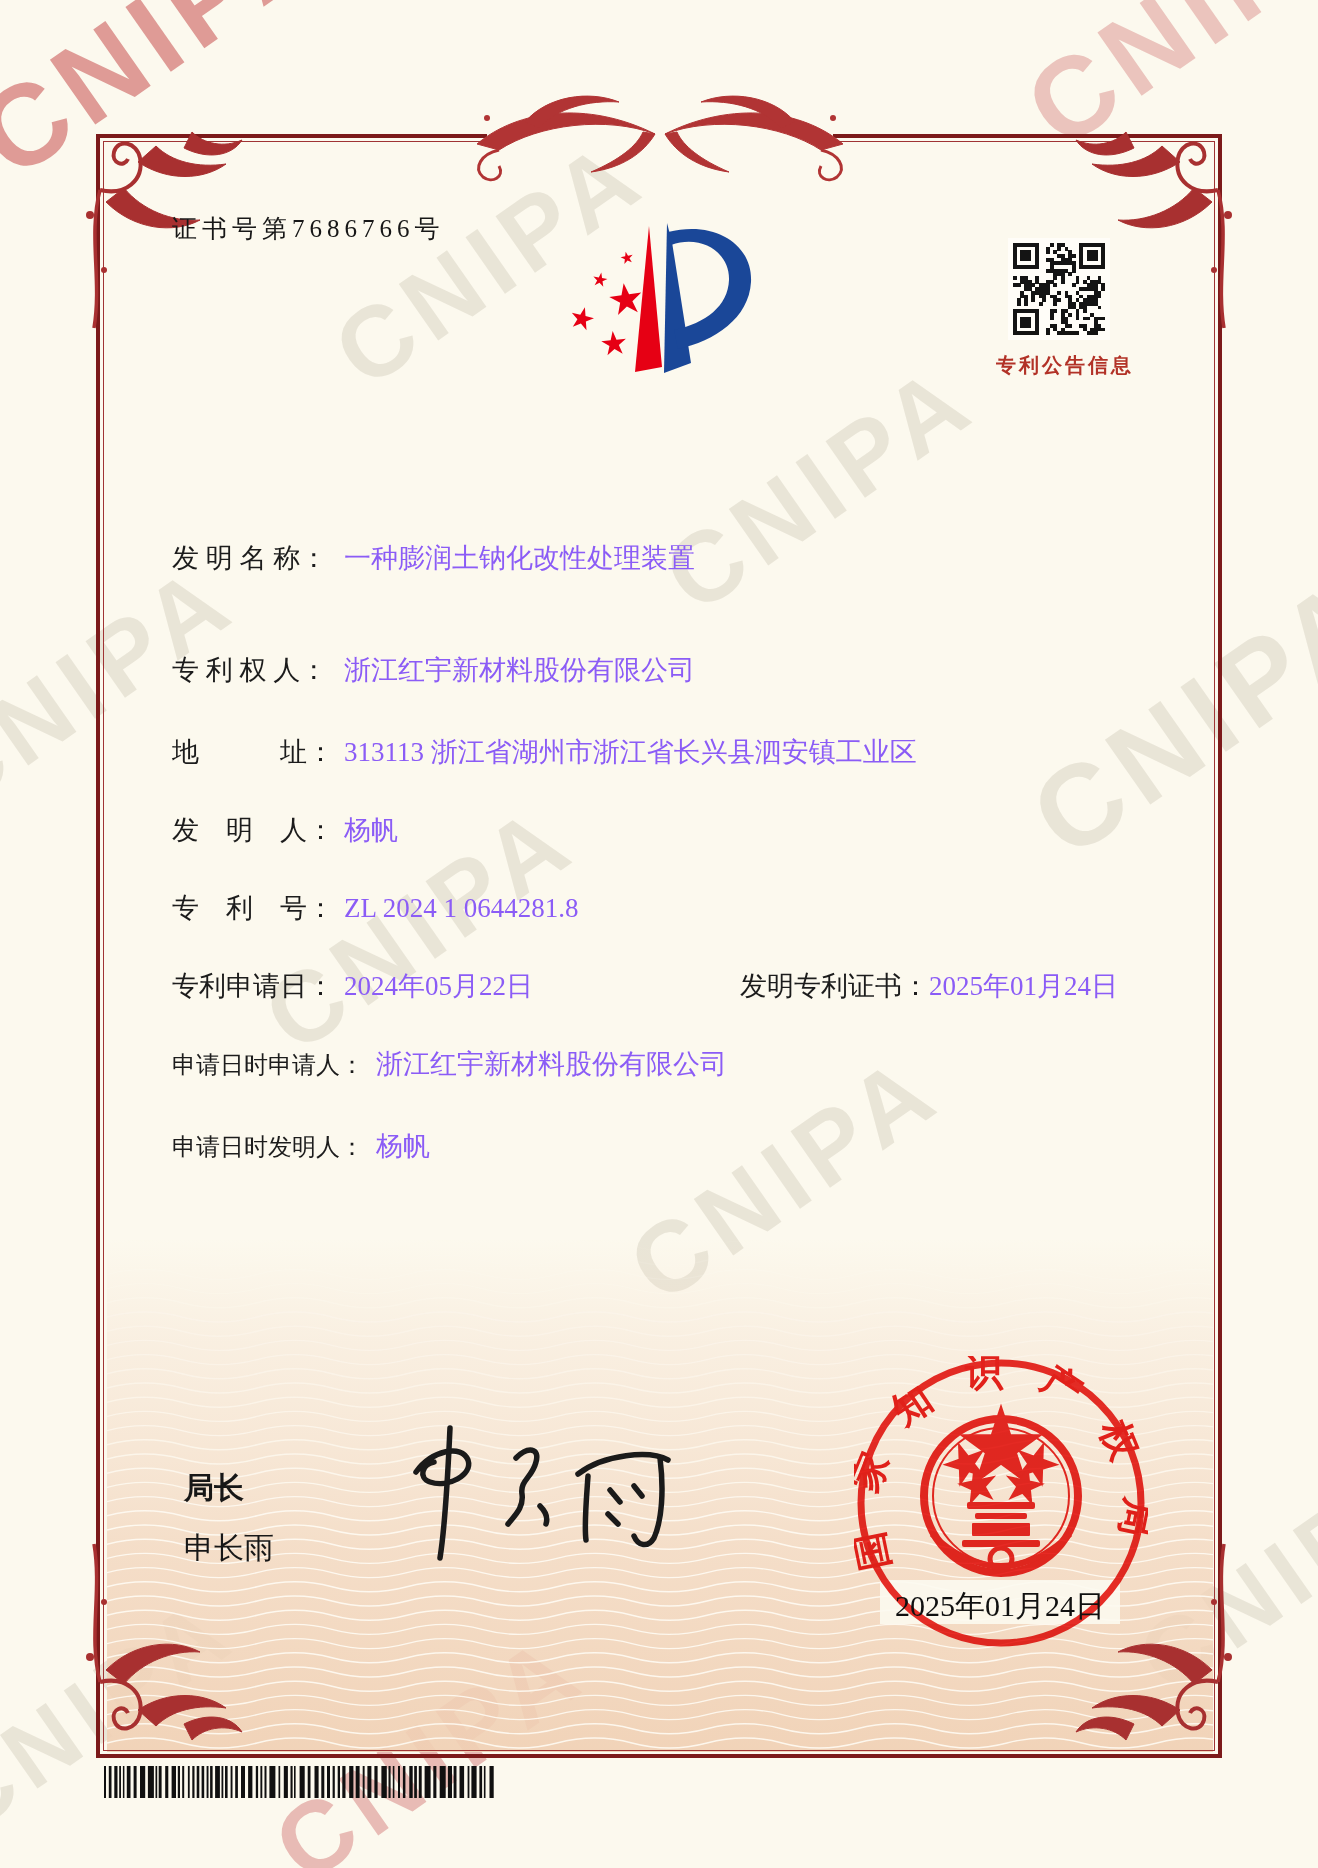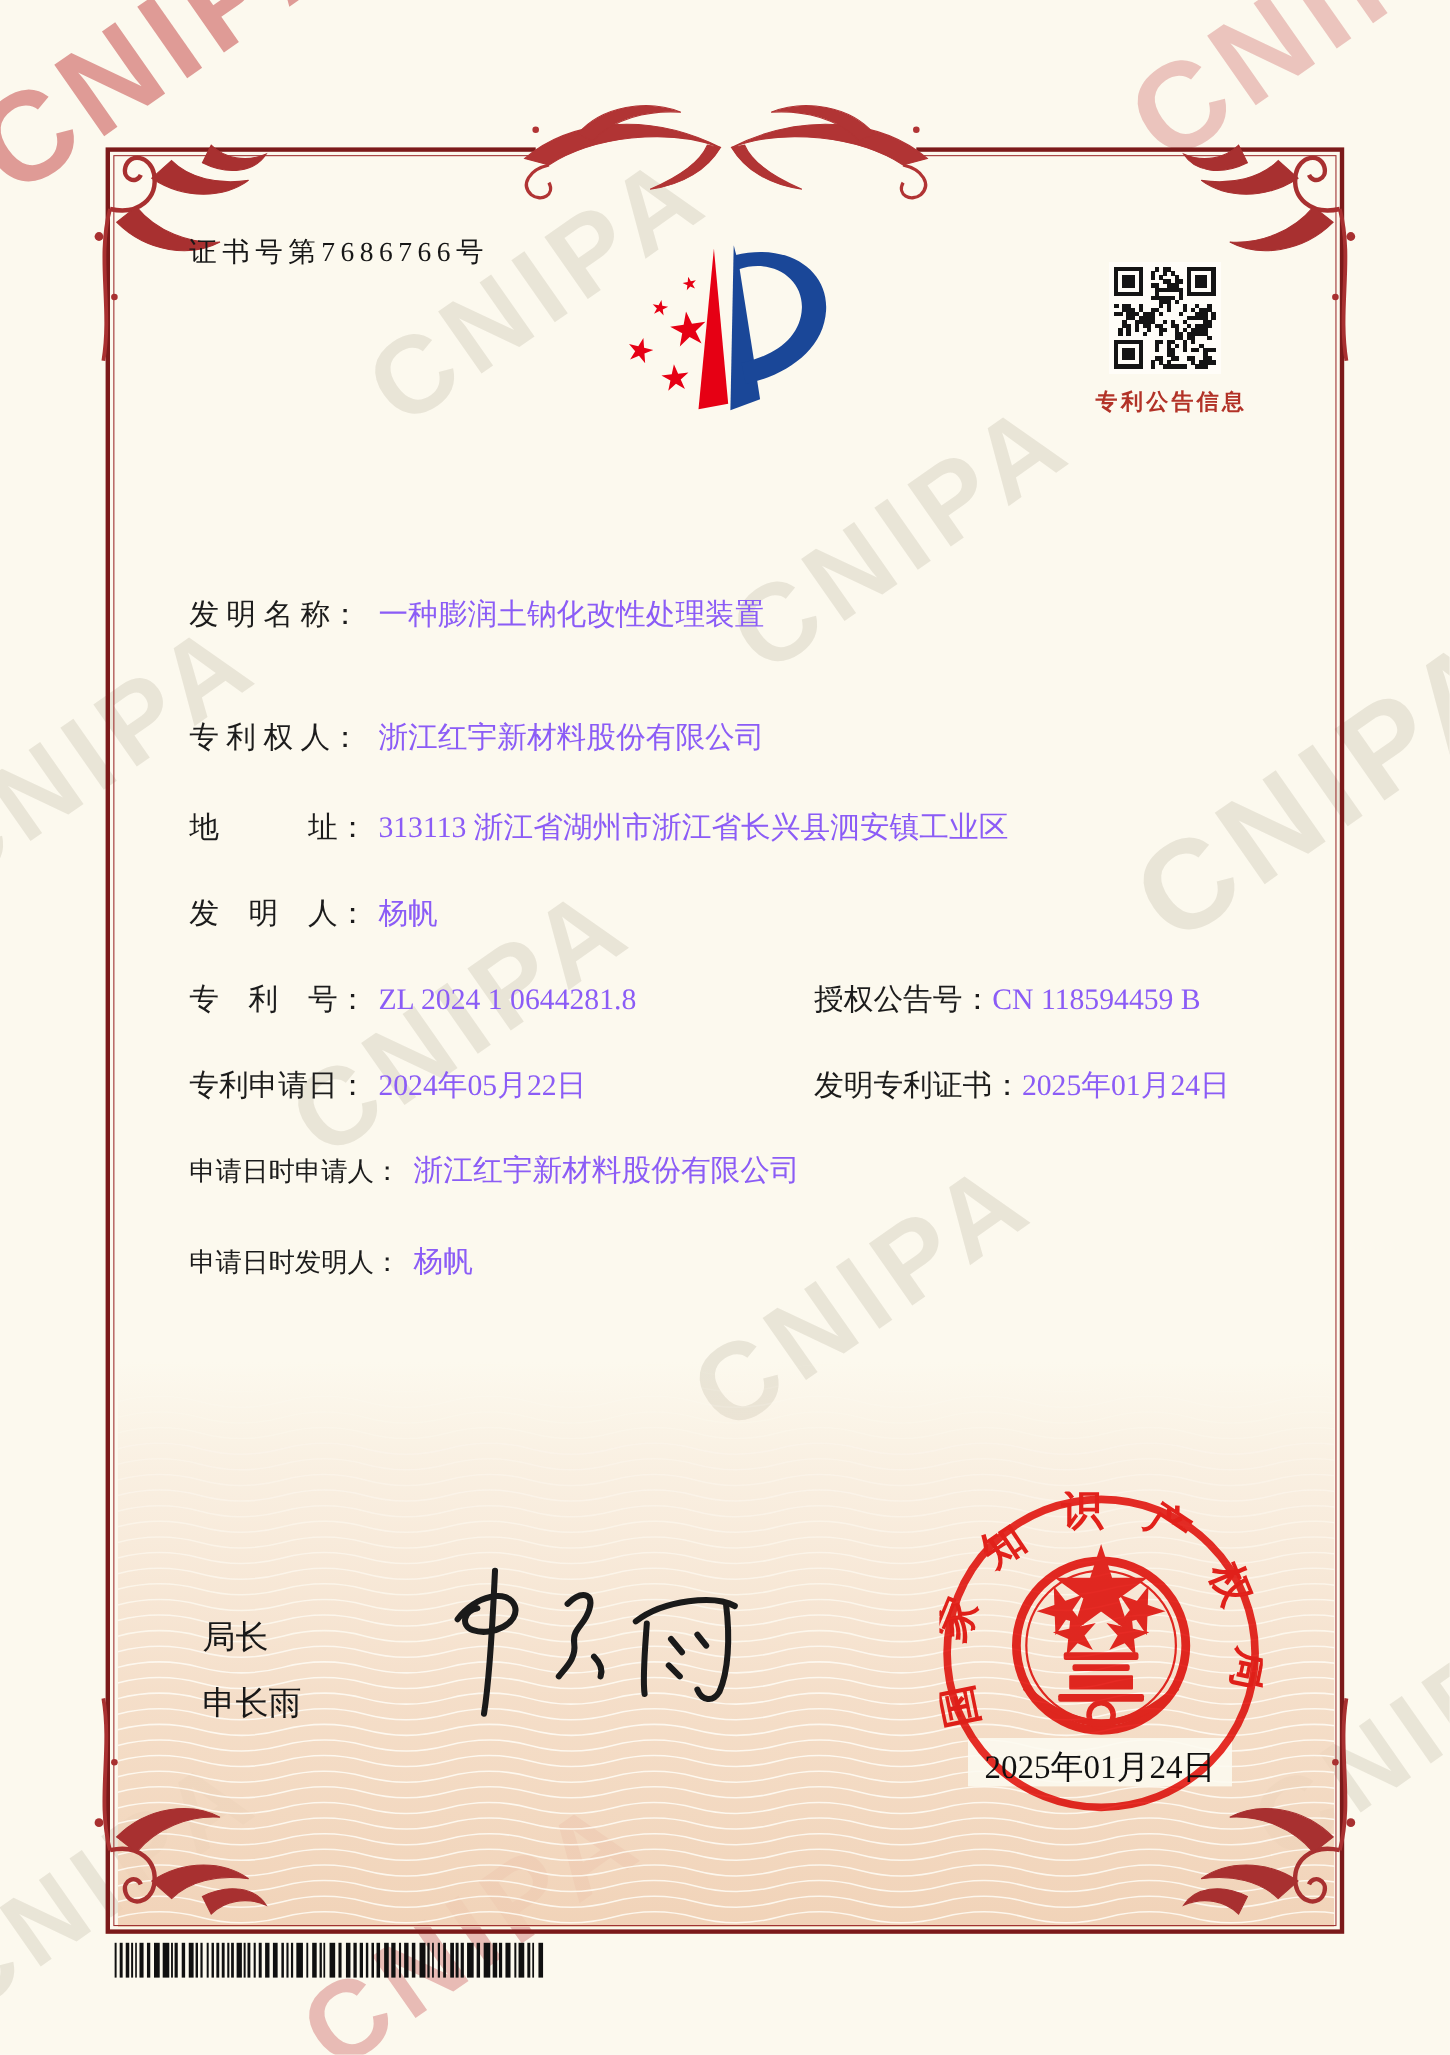--- a/index.html
+++ b/index.html
@@ -42,21 +42,21 @@
   #row1{top:540px;} #row2{top:652px;} #row3{top:734px;} #row4{top:812px;}
   #row5{top:890px;} #row6{top:968px;} #row7{top:1046px;} #row8{top:1128px;}
 
   
   #legal{position:absolute;left:148px;top:1262px;width:1046px;font-size:25px;line-height:43px;z-index:5;}
   #legal p{margin:0;}
   #legal p.first{text-indent:2em;}
 
   
   #director-title{position:absolute;left:184px;top:1468px;font-family:"Liberation Sans","DejaVu Sans",sans-serif;
-      font-size:30px;font-weight:400;z-index:5;}
+      font-size:30px;font-weight:700;z-index:5;}
   #director-name{position:absolute;left:184px;top:1528px;font-family:"Liberation Sans","DejaVu Sans",sans-serif;
       font-size:30px;font-weight:500;z-index:5;}
   #signature{position:absolute;left:388px;top:1420px;z-index:6;}
 
   
   #date-band{position:absolute;left:880px;top:1580px;width:240px;height:44px;background:rgba(252,249,240,0.9);z-index:5;}
   #seal{position:absolute;left:854px;top:1356px;z-index:6;mix-blend-mode:multiply;}
   #seal-date{position:absolute;left:885px;top:1586px;width:230px;text-align:center;font-size:30px;
       color:#101010;z-index:7;}
 
@@ -404,23 +404,20 @@
     <span class="lbl" style="width:172px;">专 利 权 人：</span><span class="val">浙江红宇新材料股份有限公司</span>
   </div>
   <div class="row" id="row3">
     <span class="lbl" style="width:172px;">地　　　址：</span><span class="val">313113 浙江省湖州市浙江省长兴县泗安镇工业区</span>
   </div>
   <div class="row" id="row4">
     <span class="lbl" style="width:172px;">发　明　人：</span><span class="val">杨帆</span>
   </div>
   <div class="row" id="row5">
     <span class="lbl" style="width:172px;">专　利　号：</span><span class="val">ZL 2024 1 0644281.8</span>
-    <span class="rpair">
-      <span class="lbl">授权公告号：</span><span class="val">CN 118594459 B</span>
-    </span>
   </div>
   <div class="row" id="row6">
     <span class="lbl" style="width:172px;">专利申请日：</span><span class="val">2024年05月22日</span>
     <span class="rpair">
       <span class="lbl">发明专利证书：</span><span class="val">2025年01月24日</span>
     </span>
   </div>
   <div class="row" id="row7">
     <span class="lbl smalllbl">申请日时申请人：</span><span class="val" style="margin-left:12px;">浙江红宇新材料股份有限公司</span>
   </div>

